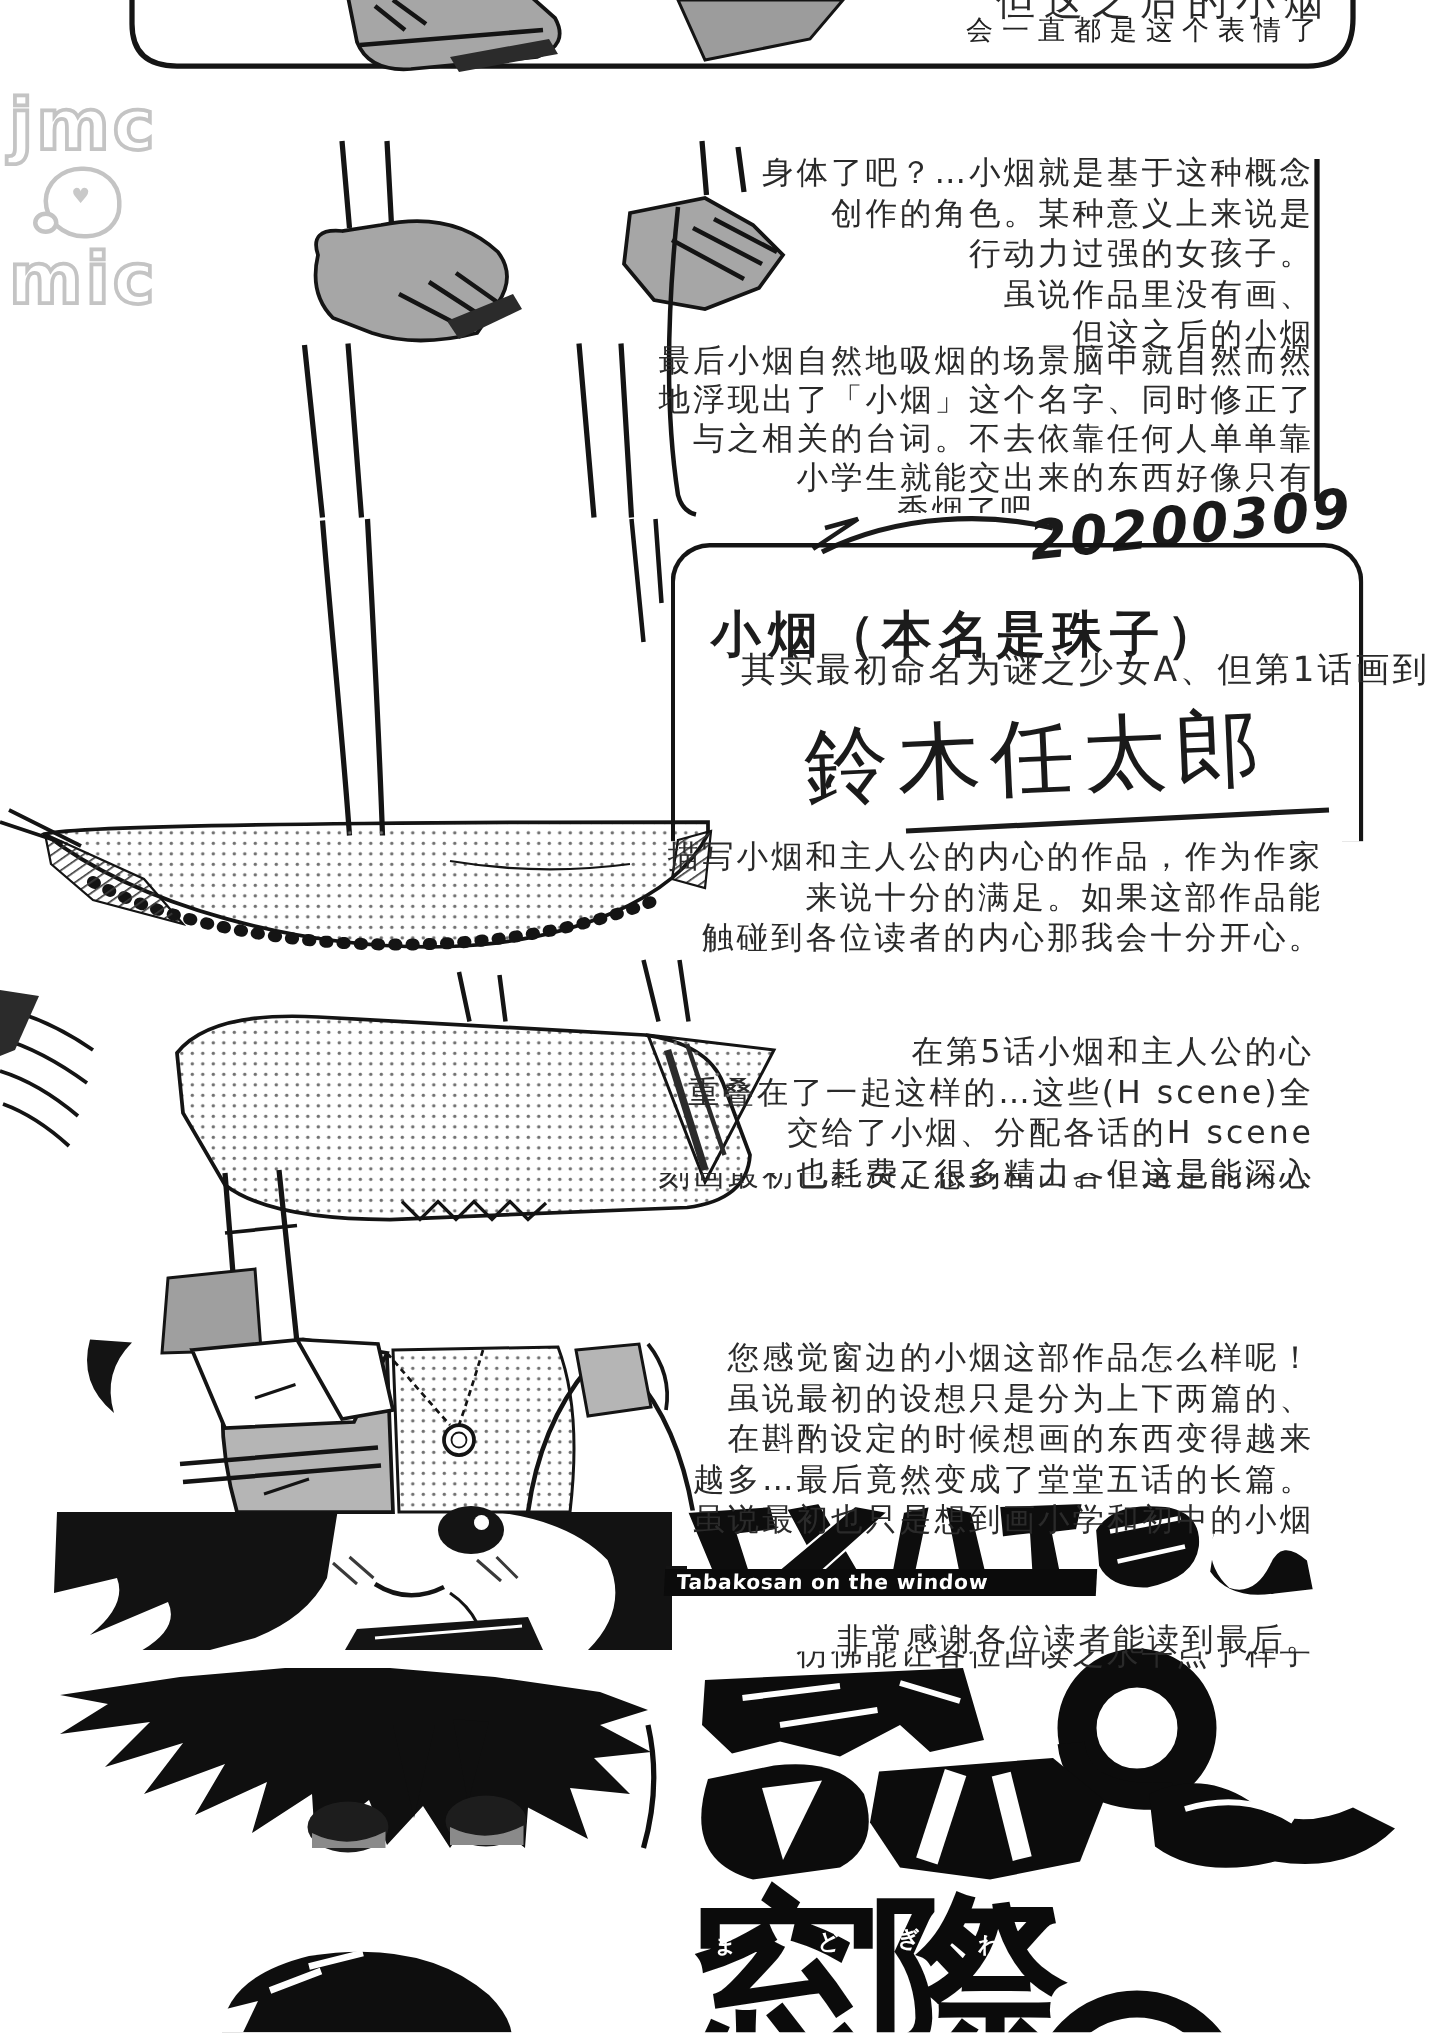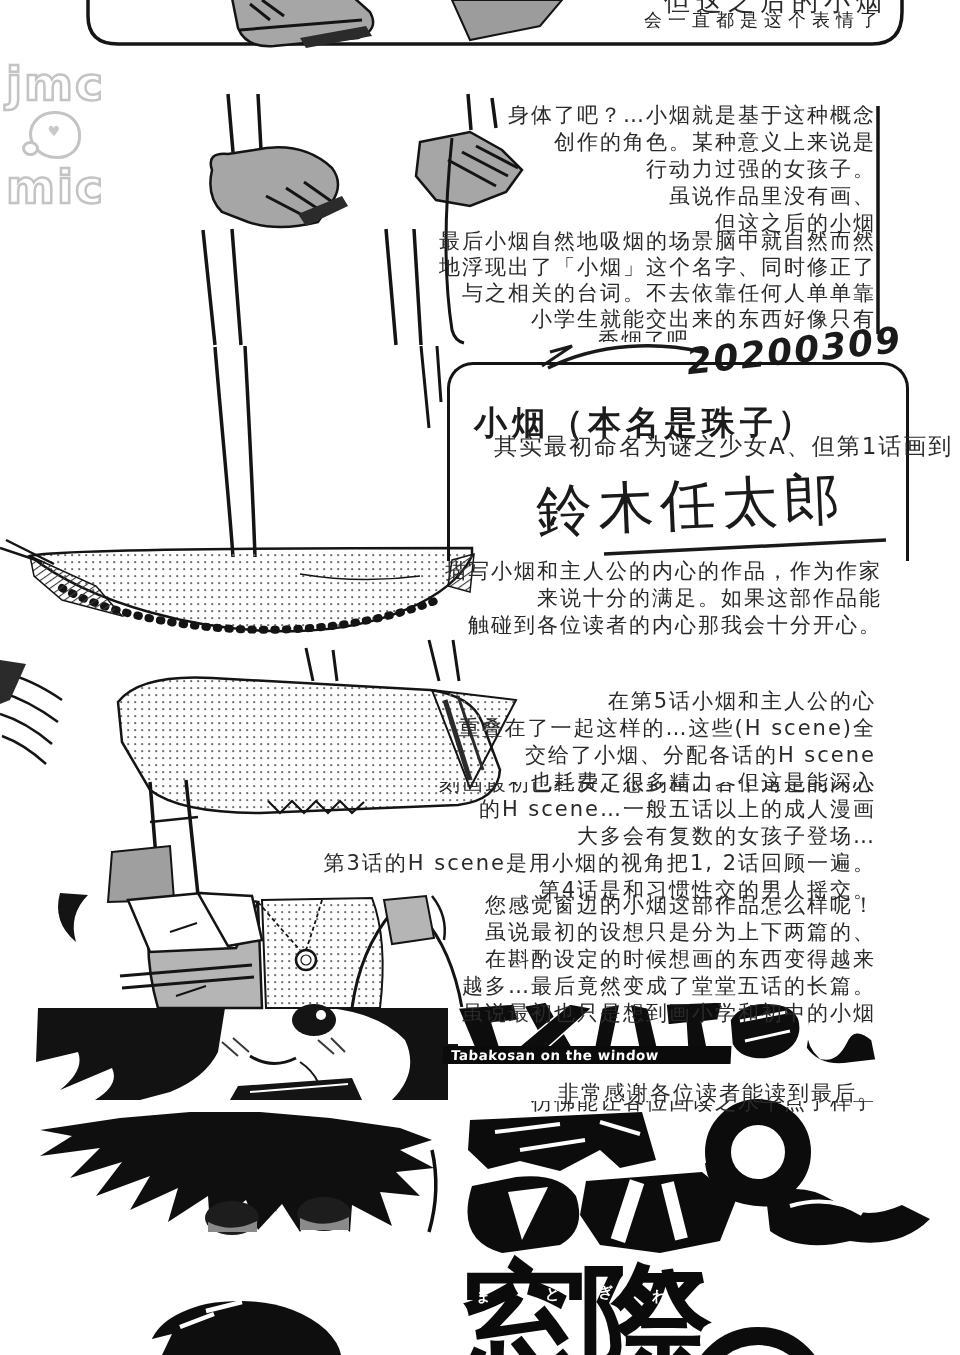--- a/index.html
+++ b/index.html
@@ -240,26 +240,20 @@
   <div class="txt" style="top:688px;text-align:right;">
     <div>在第5话小烟和主人公的心</div>
     <div>重叠在了一起这样的…这些(H scene)全</div>
     <div>交给了小烟、分配各话的H scene</div>
     <div>也耗费了很多精力。但这是能深入</div>
   </div>
   <div class="clip shiftup" style="top:782px;height:14px;">
     <span>刻画最初已经决定想到画出各个角色的内心</span>
   </div>
 
-  <div class="txt" style="top:796px;">
-    <div>的H scene…一般五话以上的成人漫画</div>
-    <div>大多会有复数的女孩子登场…</div>
-    <div>第3话的H scene是用小烟的视角把1, 2话回顾一遍。</div>
-    <div>第4话是和习惯性交的男人摇交。</div>
-  </div>
 
   <div class="txt" style="top:892px;">
     <div>您感觉窗边的小烟这部作品怎么样呢！</div>
     <div>虽说最初的设想只是分为上下两篇的、</div>
     <div>在斟酌设定的时候想画的东西变得越来</div>
     <div>越多…最后竟然变成了堂堂五话的长篇。</div>
     <div>虽说最初也只是想到画小学和初中的小烟</div>
   </div>
 
   <div class="banner">Tabakosan on the window</div>

